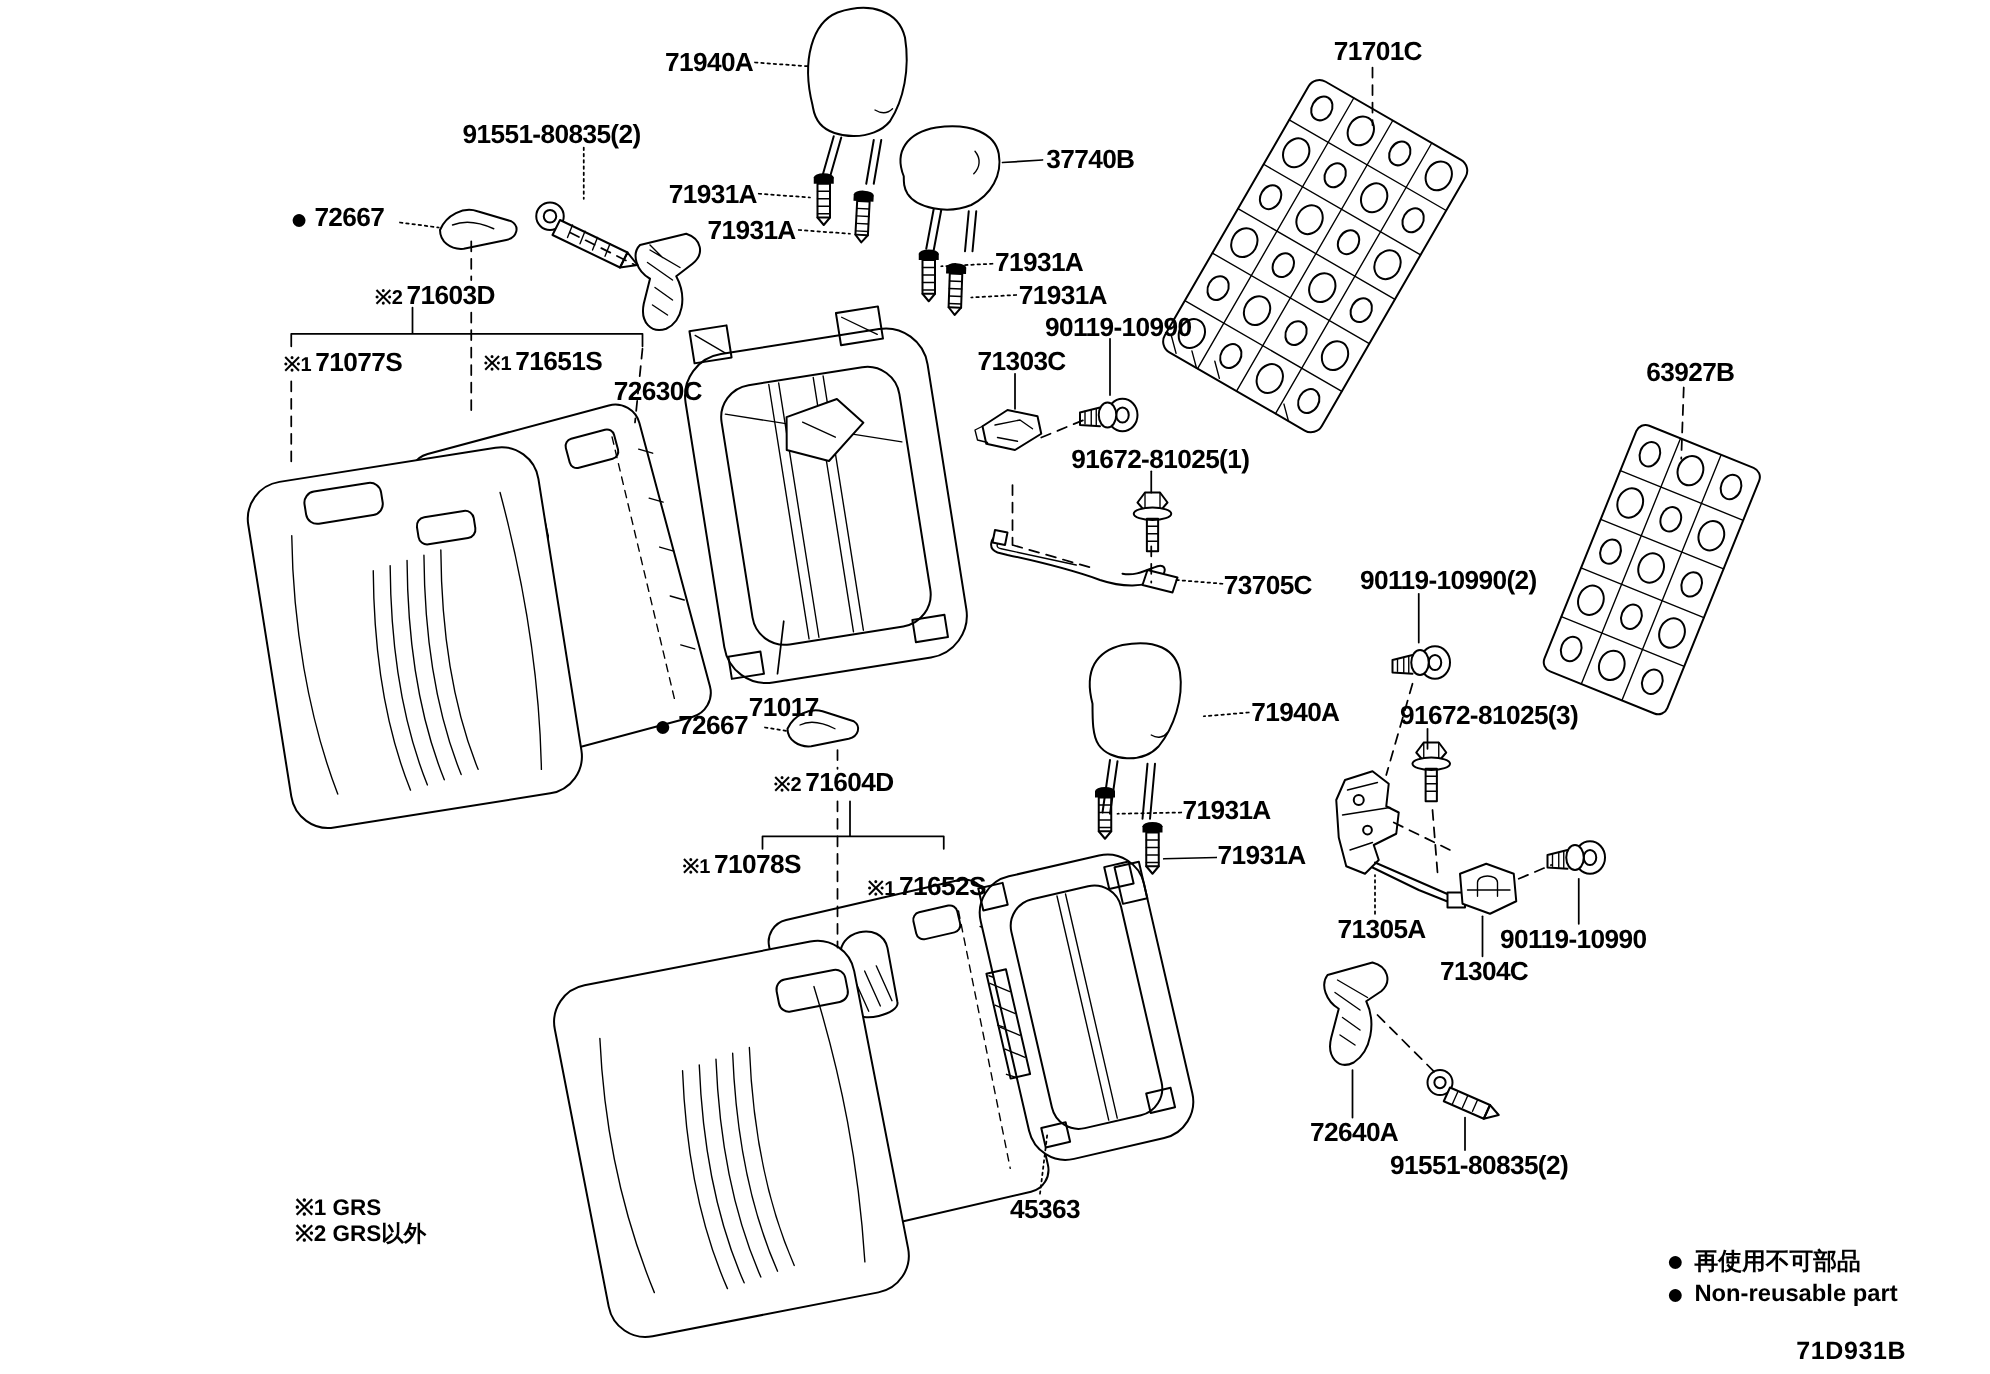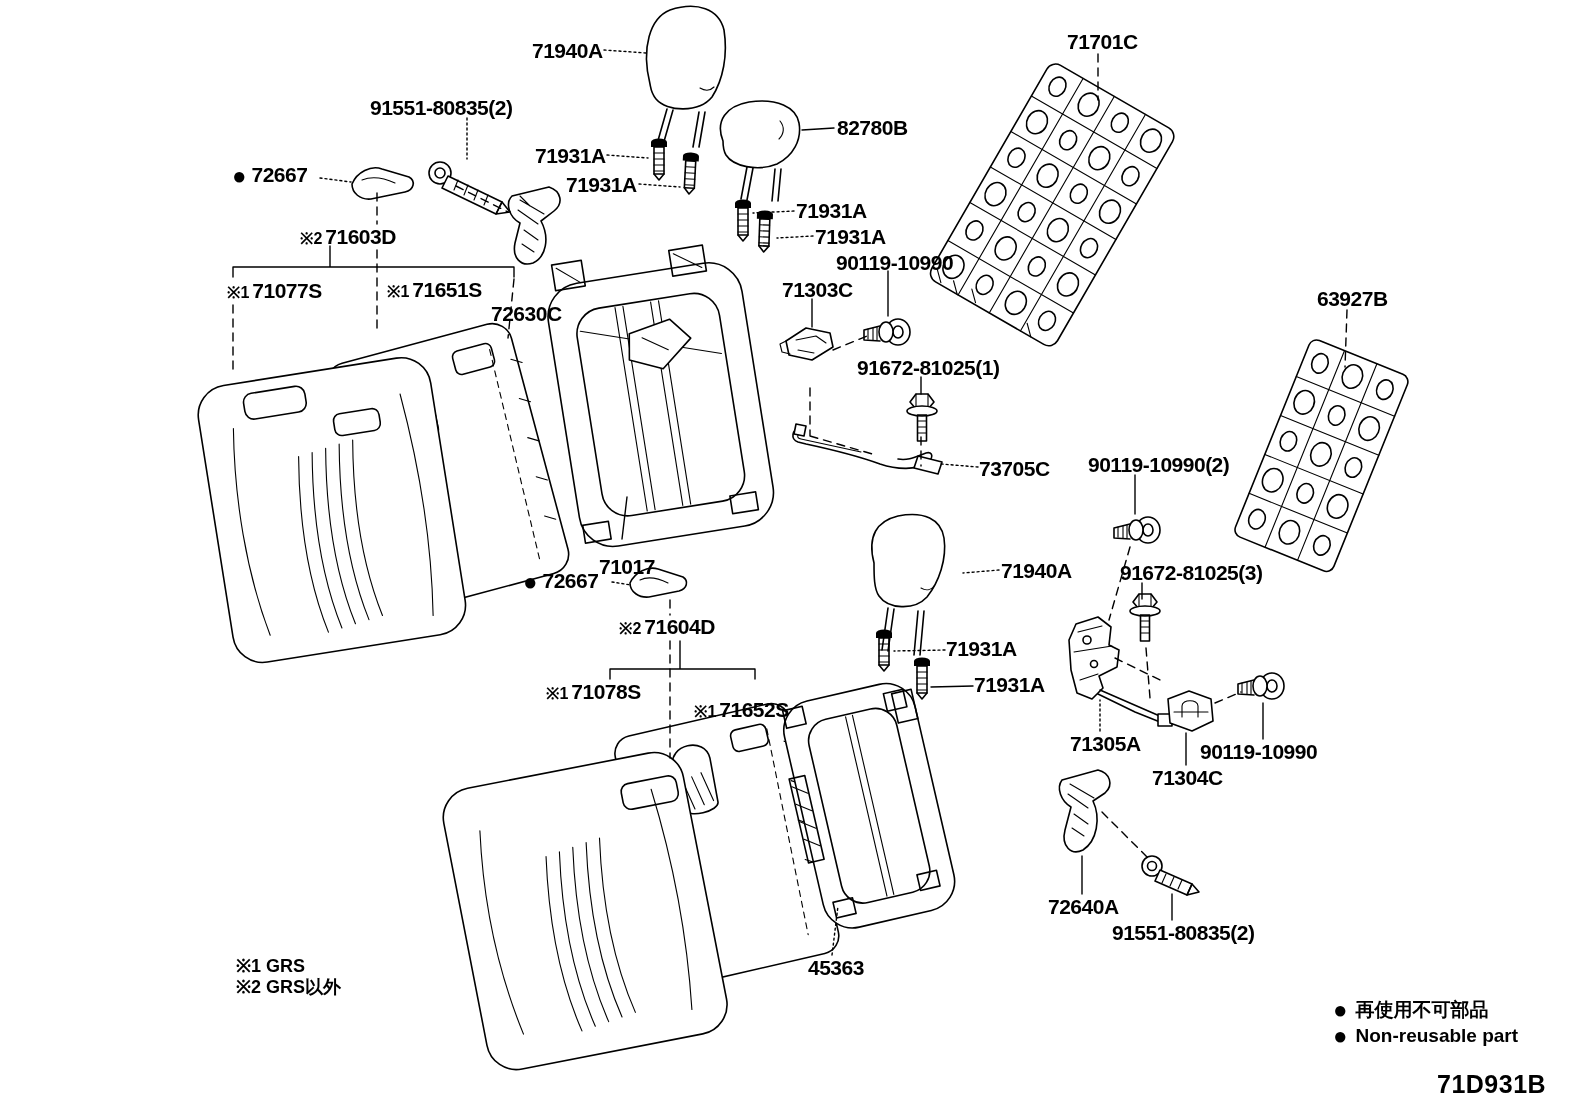--- a/index.html
+++ b/index.html
@@ -14,21 +14,21 @@
   svg .dt{stroke-width:1.4;stroke-dasharray:2 3;}
   svg .dh{stroke-width:1.4;stroke-dasharray:8 6;}
   .lbl{position:absolute;font-weight:bold;font-size:21px;line-height:1;
        letter-spacing:-0.5px;white-space:nowrap;}
   .lbl .pre{font-size:16px;letter-spacing:0;margin-right:3px;}
   .lbl .mark{font-size:24px;letter-spacing:0;margin-right:5px;vertical-align:-2px;}
   .mark:empty,.pre:empty{display:none;}
   .note{position:absolute;font-weight:bold;font-size:18px;line-height:1.15;white-space:nowrap;}
   .legend-row{position:absolute;font-weight:bold;font-size:19px;line-height:1;white-space:nowrap;}
   .legend-row .mark{font-size:24px;margin-right:8px;vertical-align:-2px;}
-  .code{position:absolute;font-weight:bold;font-size:25px;letter-spacing:0.5px;}
+  .code{position:absolute;font-weight:bold;font-size:20px;letter-spacing:0.5px;}
 </style>
 </head>
 <body>
 
 <div class="stage">
 
 <svg width="1592" height="1099" viewBox="0 0 1592 1099">
   <defs>
     <g id="scr">
       <path class="f" d="M -8 0 L -8 5 L 8 5 L 8 0 Z"></path>
@@ -316,21 +316,21 @@
     <path class="dh" d="M 670 600 L 670 615 M 670 641 L 670 758"></path>
     <path class="s" d="M 680 641 V 669 M 610 669 H 755 M 610 669 V 679 M 755 669 V 679"></path>
   </g>
 </svg>
 
   <div class="lbl" style="left:532px;top:40px"><span class="txt">71940A</span></div>
   <div class="lbl" style="left:370px;top:97px"><span class="txt">91551-80835(2)</span></div>
   <div class="lbl" style="left:232px;top:164px"><span class="mark">●</span><span class="txt">72667</span></div>
   <div class="lbl" style="left:535px;top:145px"><span class="txt">71931A</span></div>
   <div class="lbl" style="left:566px;top:174px"><span class="txt">71931A</span></div>
-  <div class="lbl" style="left:837px;top:117px"><span class="txt">82780B</span></div>
+  <div class="lbl" style="left:837px;top:117px"><span class="txt">37740B</span></div>
   <div class="lbl" style="left:796px;top:200px"><span class="txt">71931A</span></div>
   <div class="lbl" style="left:815px;top:226px"><span class="txt">71931A</span></div>
   <div class="lbl" style="left:300px;top:226px"><span class="pre">※2</span><span class="txt">71603D</span></div>
   <div class="lbl" style="left:227px;top:280px"><span class="pre">※1</span><span class="txt">71077S</span></div>
   <div class="lbl" style="left:387px;top:279px"><span class="pre">※1</span><span class="txt">71651S</span></div>
   <div class="lbl" style="left:491px;top:303px"><span class="txt">72630C</span></div>
   <div class="lbl" style="left:1067px;top:31px"><span class="txt">71701C</span></div>
   <div class="lbl" style="left:836px;top:252px"><span class="txt">90119-10990</span></div>
   <div class="lbl" style="left:782px;top:279px"><span class="txt">71303C</span></div>
   <div class="lbl" style="left:857px;top:357px"><span class="txt">91672-81025(1)</span></div>

